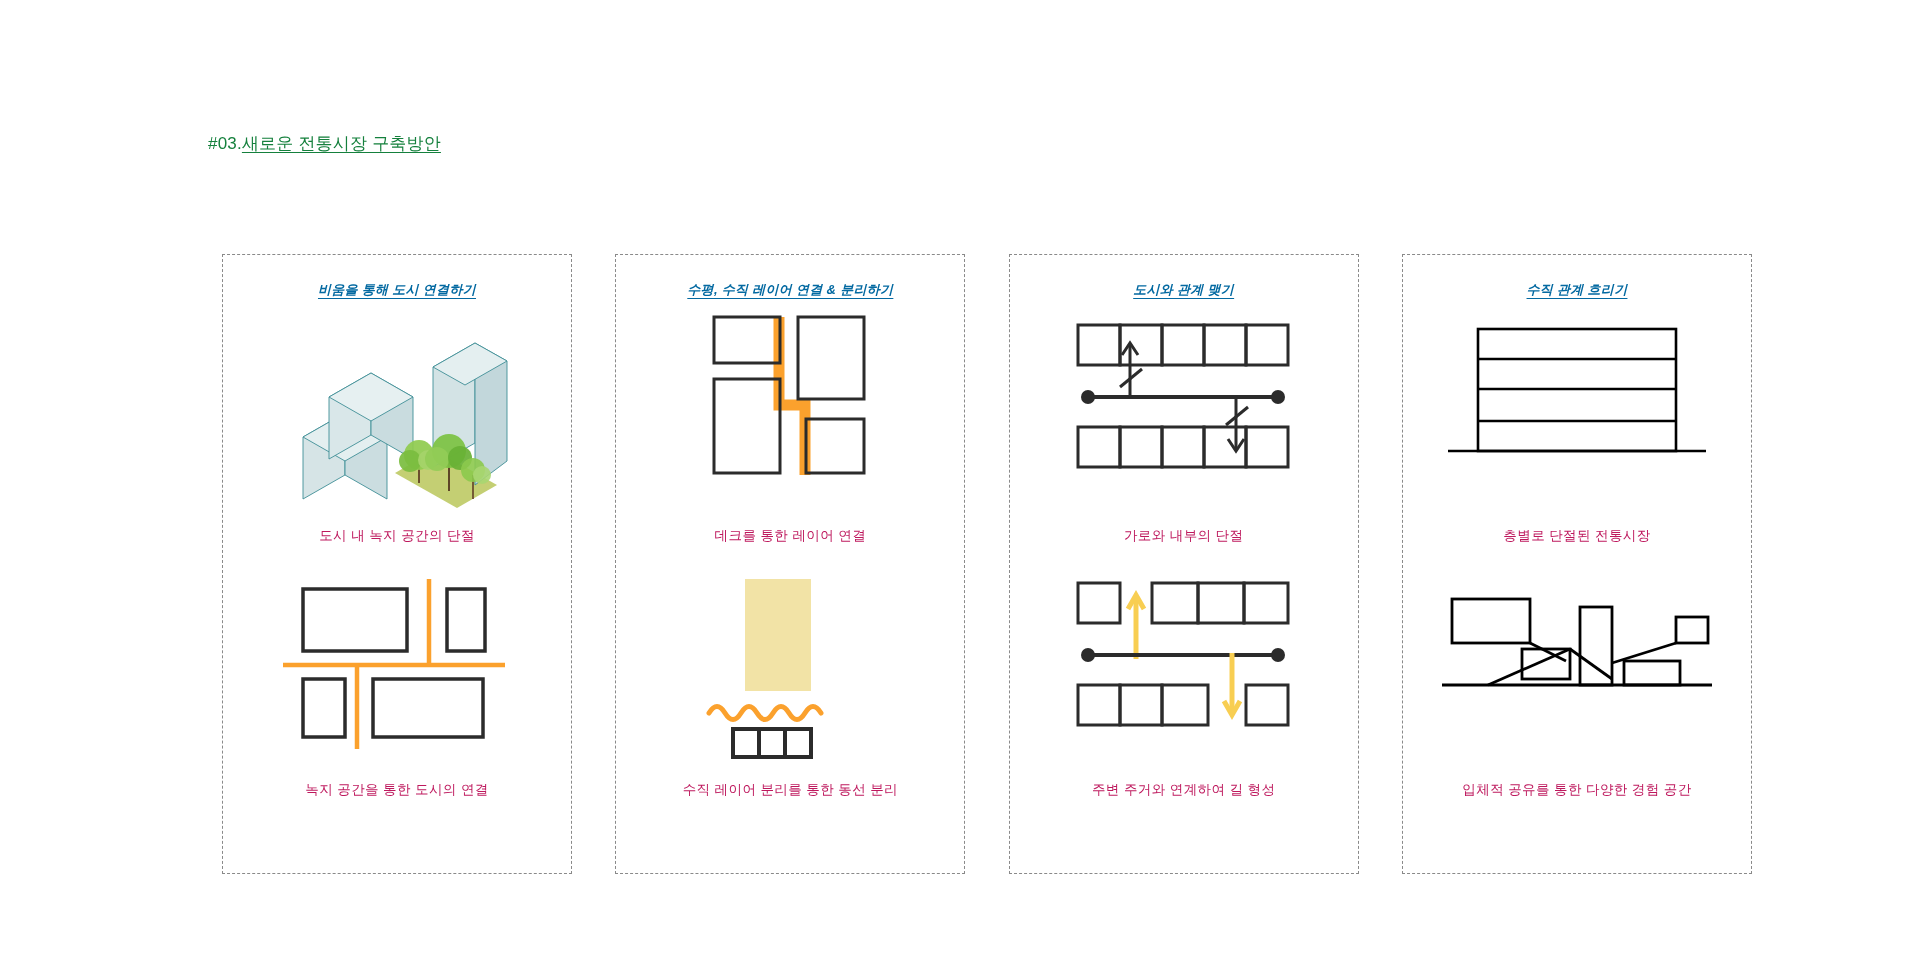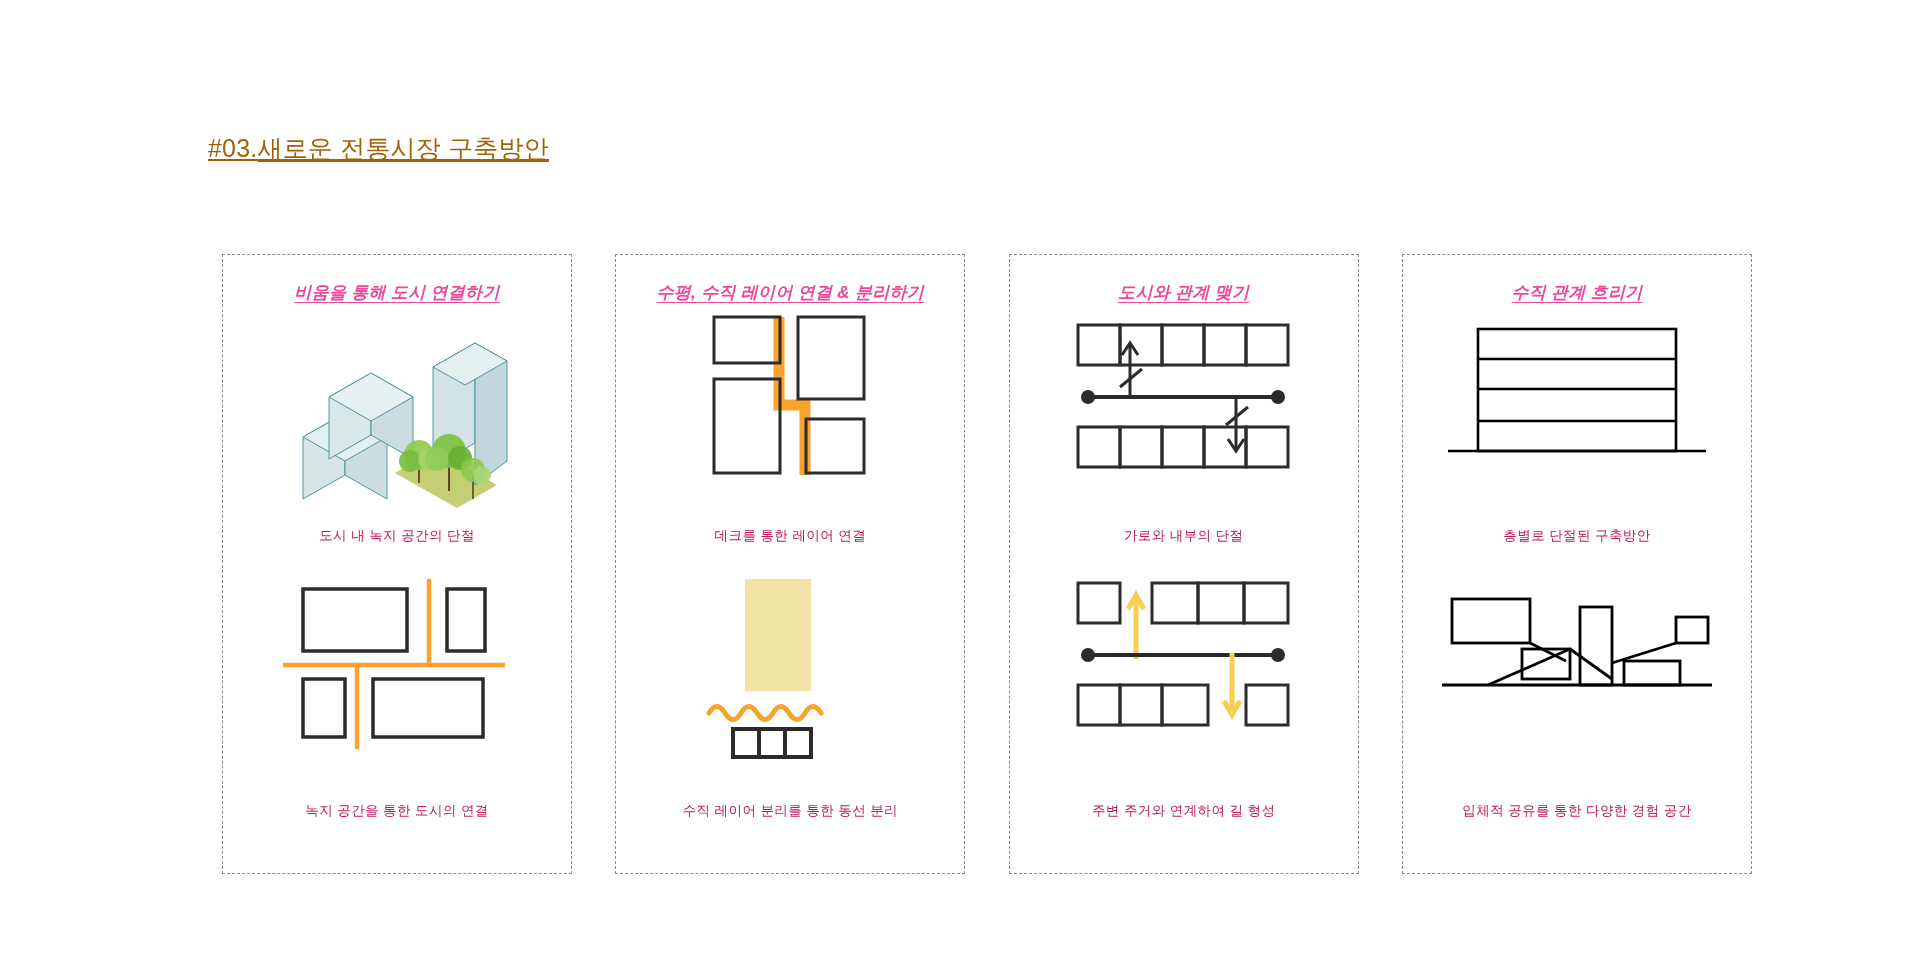--- a/index.html
+++ b/index.html
@@ -11,25 +11,24 @@
     width: 1920px;
     height: 969px;
     position: relative;
     font-family: "Liberation Sans", "DejaVu Sans", sans-serif;
     overflow: hidden;
   }
   .page-title {
     position: absolute;
     left: 208px;
     top: 132px;
-    font-size: 25px;
-    color: #a16207;
+    font-size: 17px;
+    color: #15803d;
     letter-spacing: 0.2px;
     white-space: nowrap;
-    text-decoration: underline;
   }
   .page-title .prefix { text-decoration: none; }
   .page-title .underlined { text-decoration: underline; text-underline-offset: 3px; }
 
   .panels {
     position: absolute;
     left: 222px;
     top: 254px;
     width: 1530px;
     height: 620px;
@@ -43,41 +42,41 @@
     box-sizing: border-box;
     position: relative;
     background: #ffffff;
   }
   .panel-title {
     position: absolute;
     top: 26px;
     left: 0;
     width: 100%;
     text-align: center;
-    font-size: 17px;
+    font-size: 13px;
     font-style: italic;
     font-weight: 600;
-    color: #ec4899;
+    color: #0369a1;
     letter-spacing: 0.3px;
   }
   .panel-title span {
     text-decoration: underline;
     text-underline-offset: 4px;
   }
   .caption {
     position: absolute;
     left: 0;
     width: 100%;
     text-align: center;
     font-size: 13.5px;
     color: #be185d;
     letter-spacing: 0.4px;
   }
   .caption.top { top: 272px; }
-  .caption.bottom { top: 547px; text-align: center; }
+  .caption.bottom { top: 526px; text-align: center; }
 
   .fig {
     position: absolute;
     left: 0;
     width: 100%;
   }
   .fig.upper { top: 60px; height: 205px; }
   .fig.lower { top: 318px; height: 215px; }
   .fig svg { display: block; margin: 0 auto; }
 </style>
@@ -278,21 +277,21 @@
 
           <line x1="36" y1="44" x2="234" y2="44"></line>
           <line x1="36" y1="74" x2="234" y2="74"></line>
           <line x1="36" y1="106" x2="234" y2="106"></line>
 
           <line x1="6" y1="136" x2="264" y2="136"></line>
         </g>
       </svg>
     </div>
 
-    <div class="caption top">층별로 단절된 구축방안</div>
+    <div class="caption top">층별로 단절된 전통시장</div>
 
     <div class="fig lower">
       <svg width="270" height="150" viewBox="0 0 270 150">
         <g stroke="#000000" stroke-width="2.8" fill="none">
 
           <rect x="10" y="26" width="78" height="44"></rect>
 
           <rect x="80" y="76" width="48" height="30"></rect>
 
           <rect x="138" y="34" width="32" height="78"></rect>

